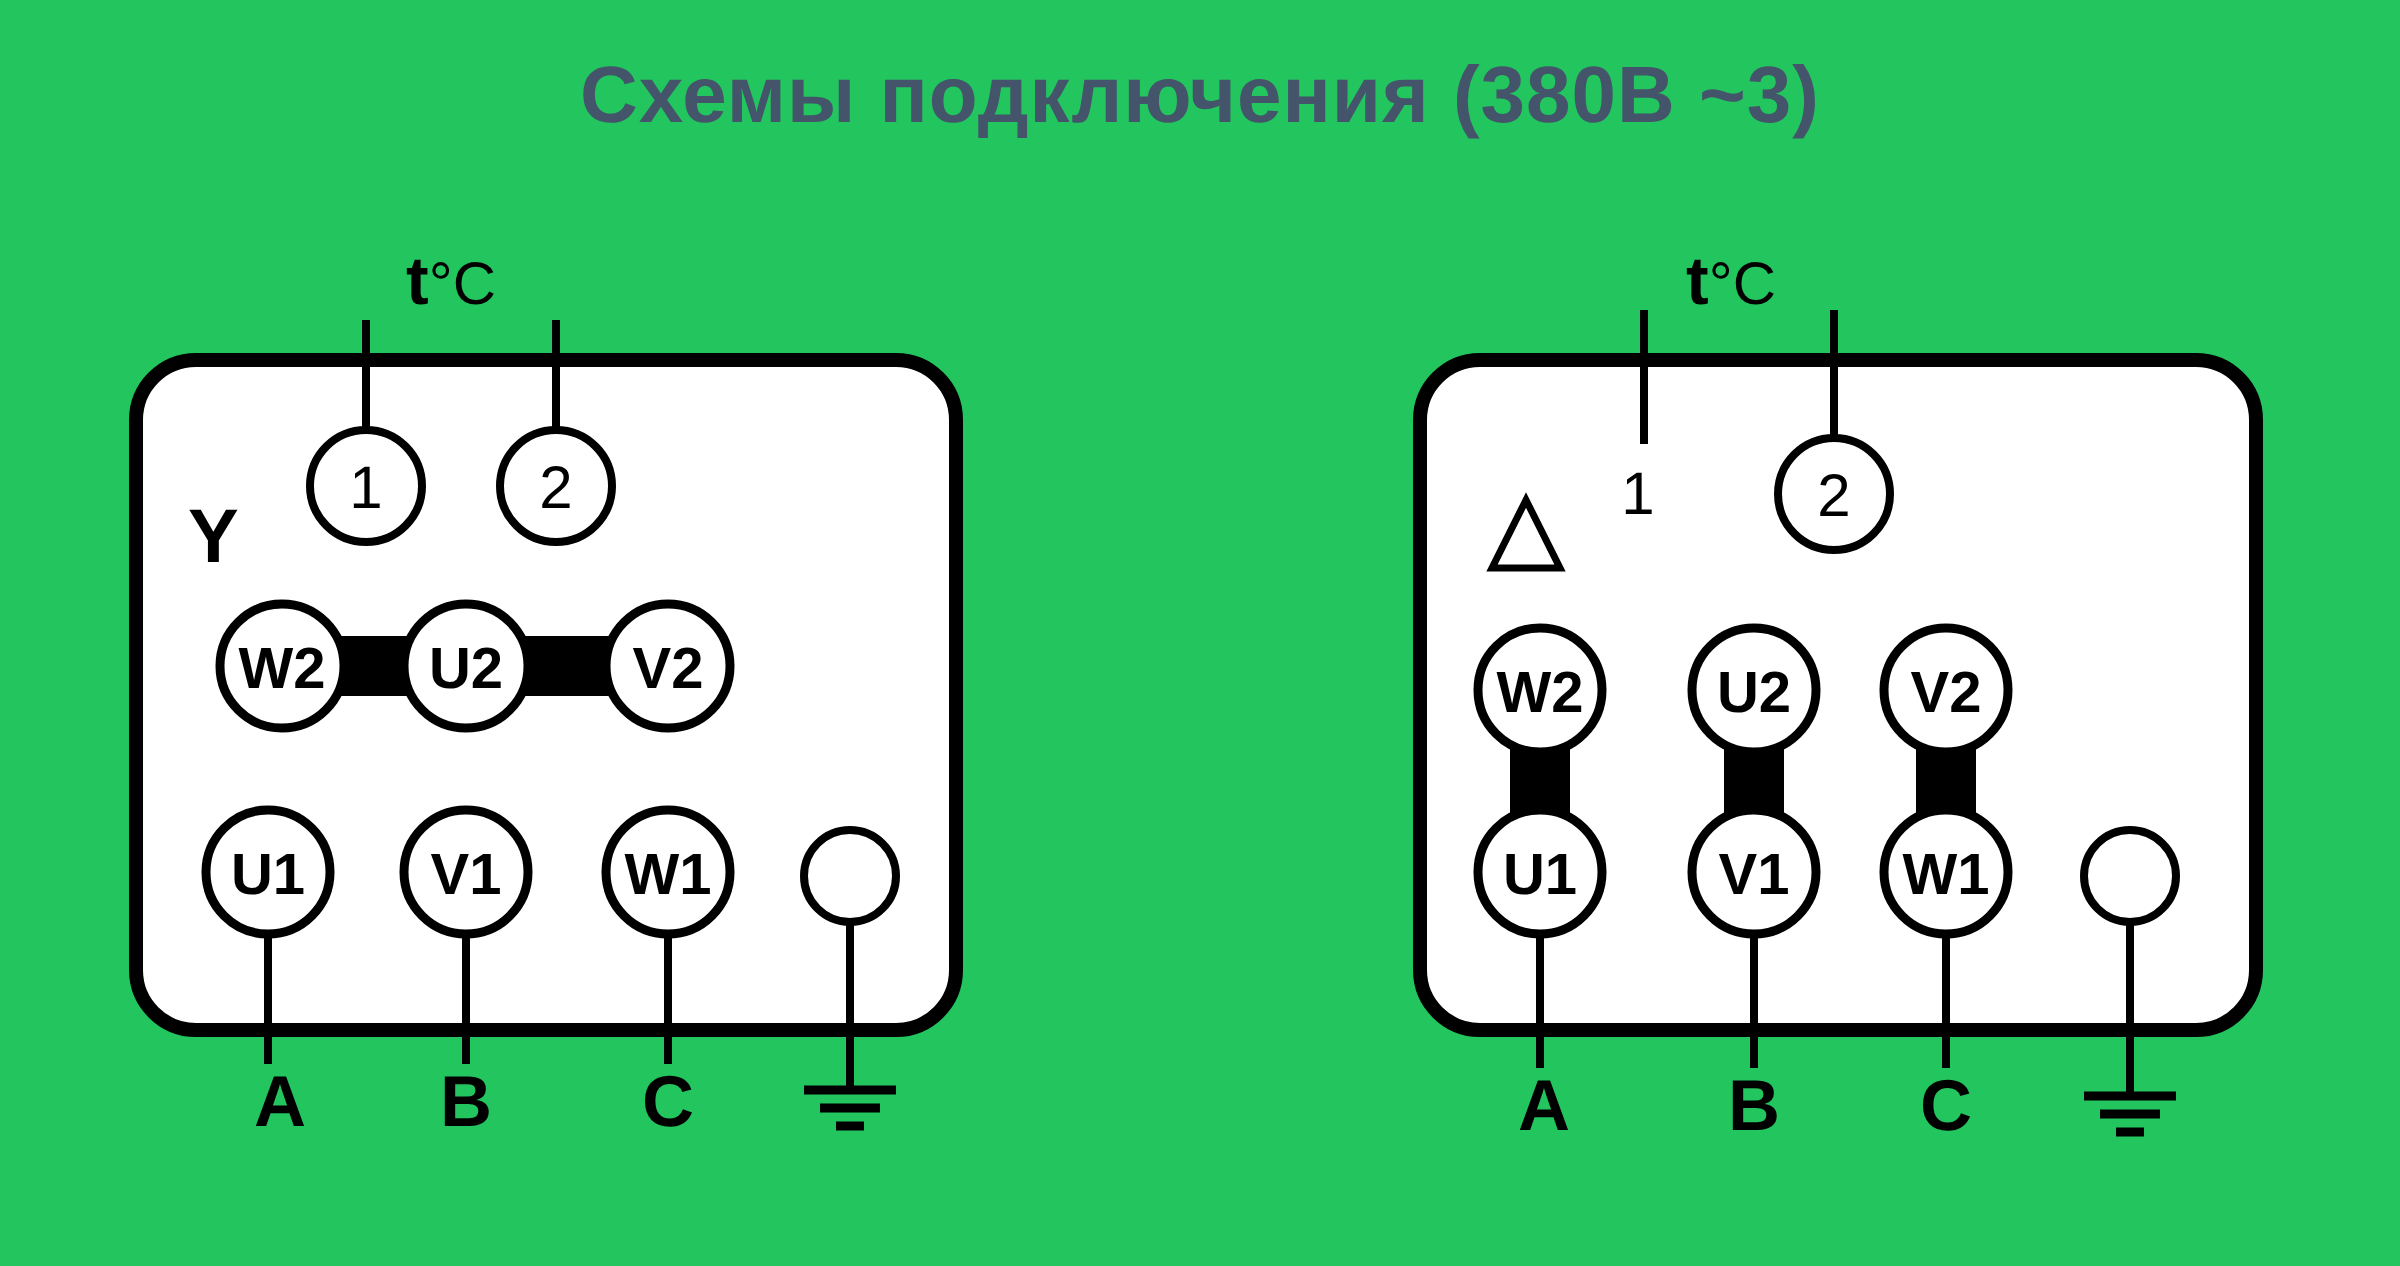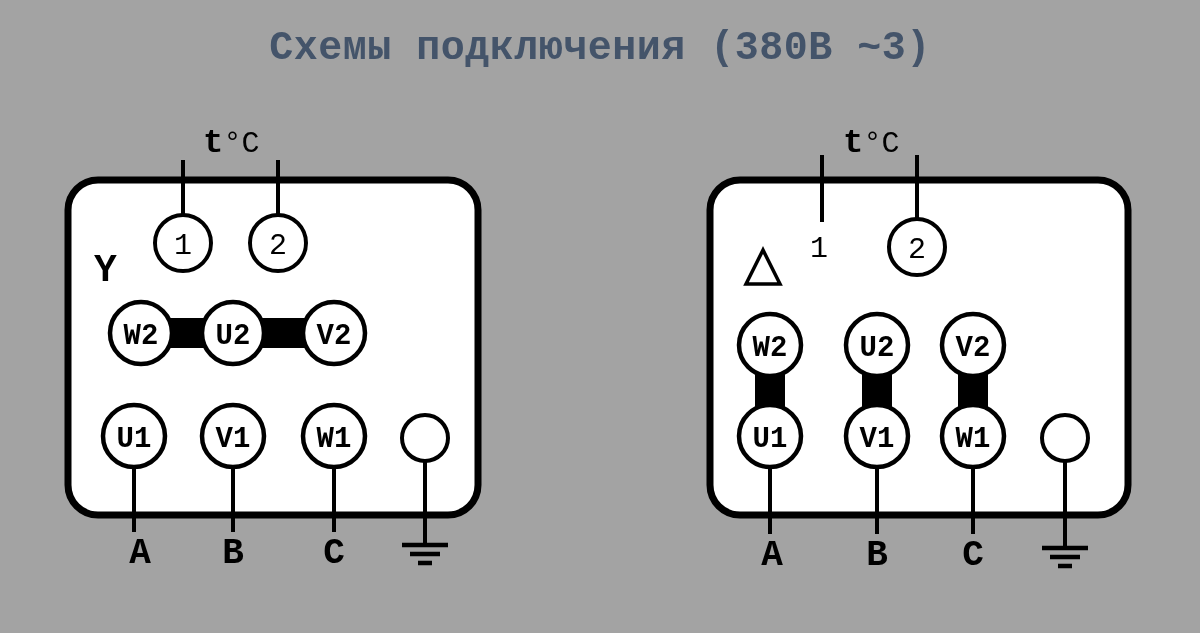--- a/index.html
+++ b/index.html
@@ -1,20 +1,20 @@
 <!DOCTYPE html>
 <html><head>
 <meta charset="utf-8">
 <style>
   html,body{margin:0;padding:0;background:#ffffff;}
   .page{
     position:relative;
     width:1200px;height:633px;
-    background:#a3a3a3;
-    font-family:Liberation Mono, monospace;
+    background:#22c55e;
+    font-family:Liberation Sans, sans-serif;
     overflow:hidden;
   }
   .title{
     position:absolute;top:26px;left:0;width:100%;
     text-align:center;
     font-size:40px;font-weight:bold;
     color:#44546a;
     letter-spacing:0.5px;
   }
   svg.diagram{position:absolute;top:0;left:0;}

